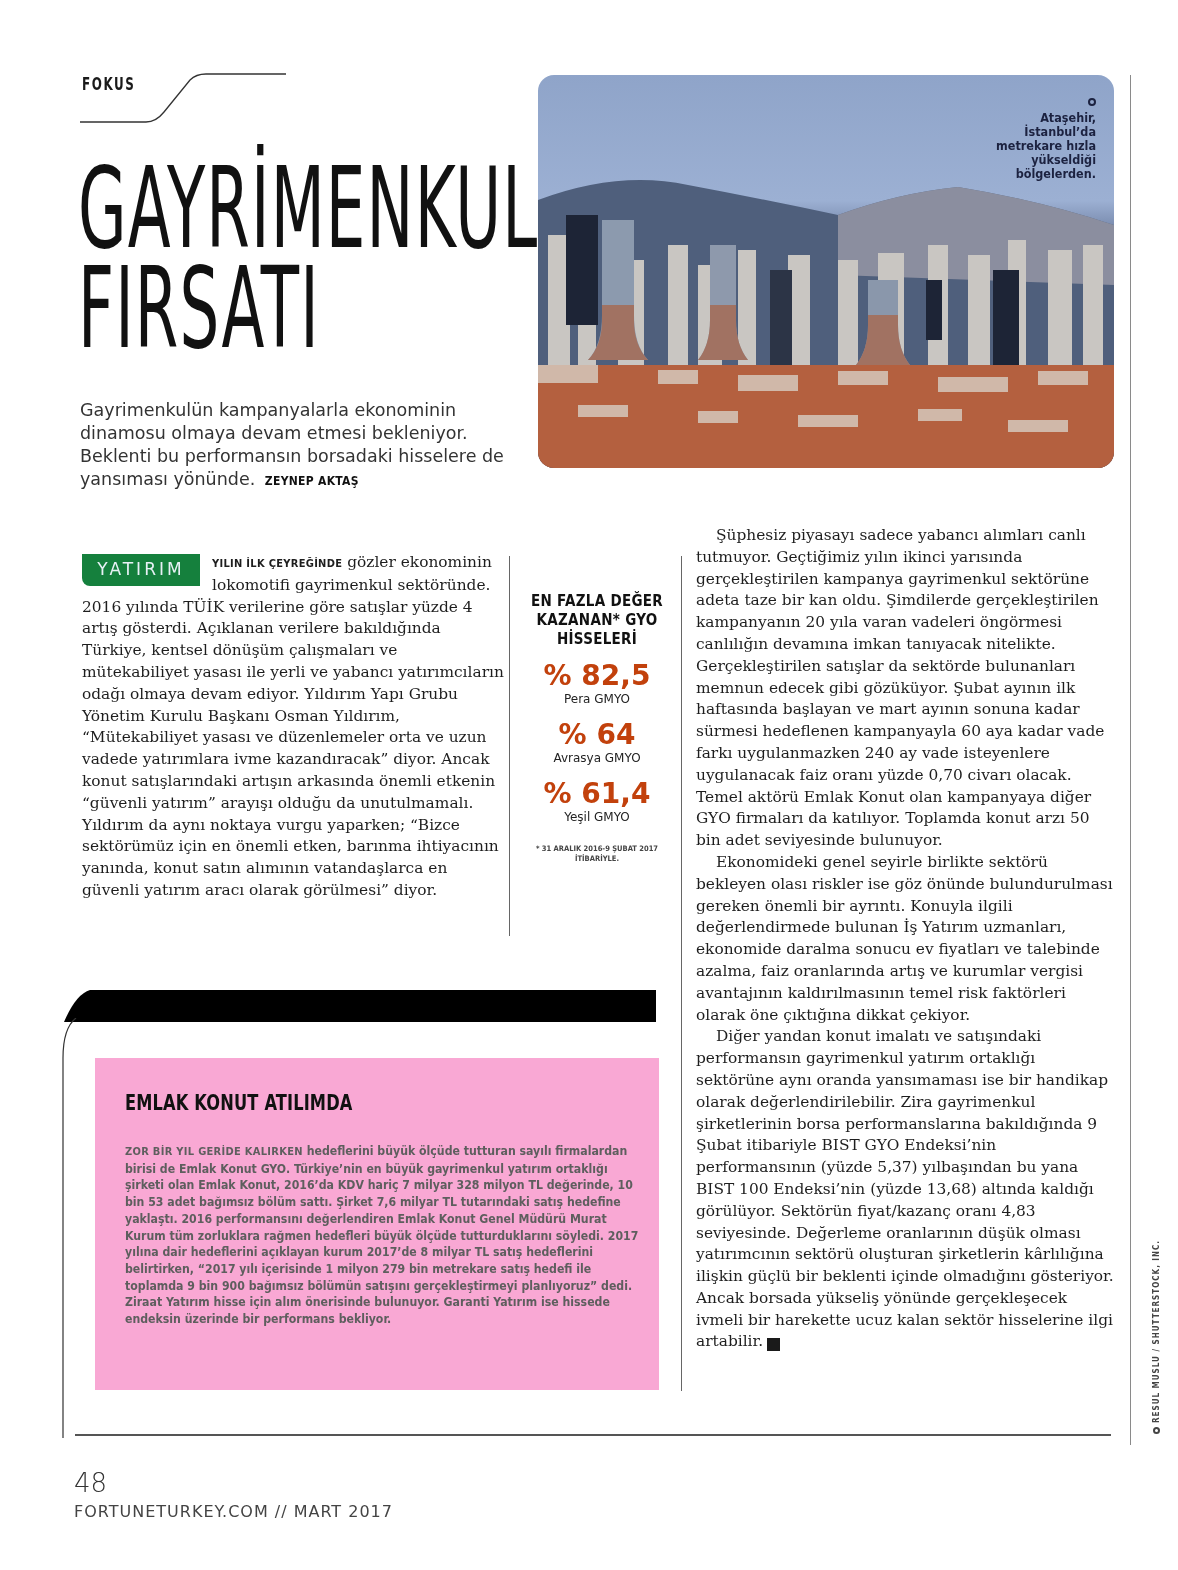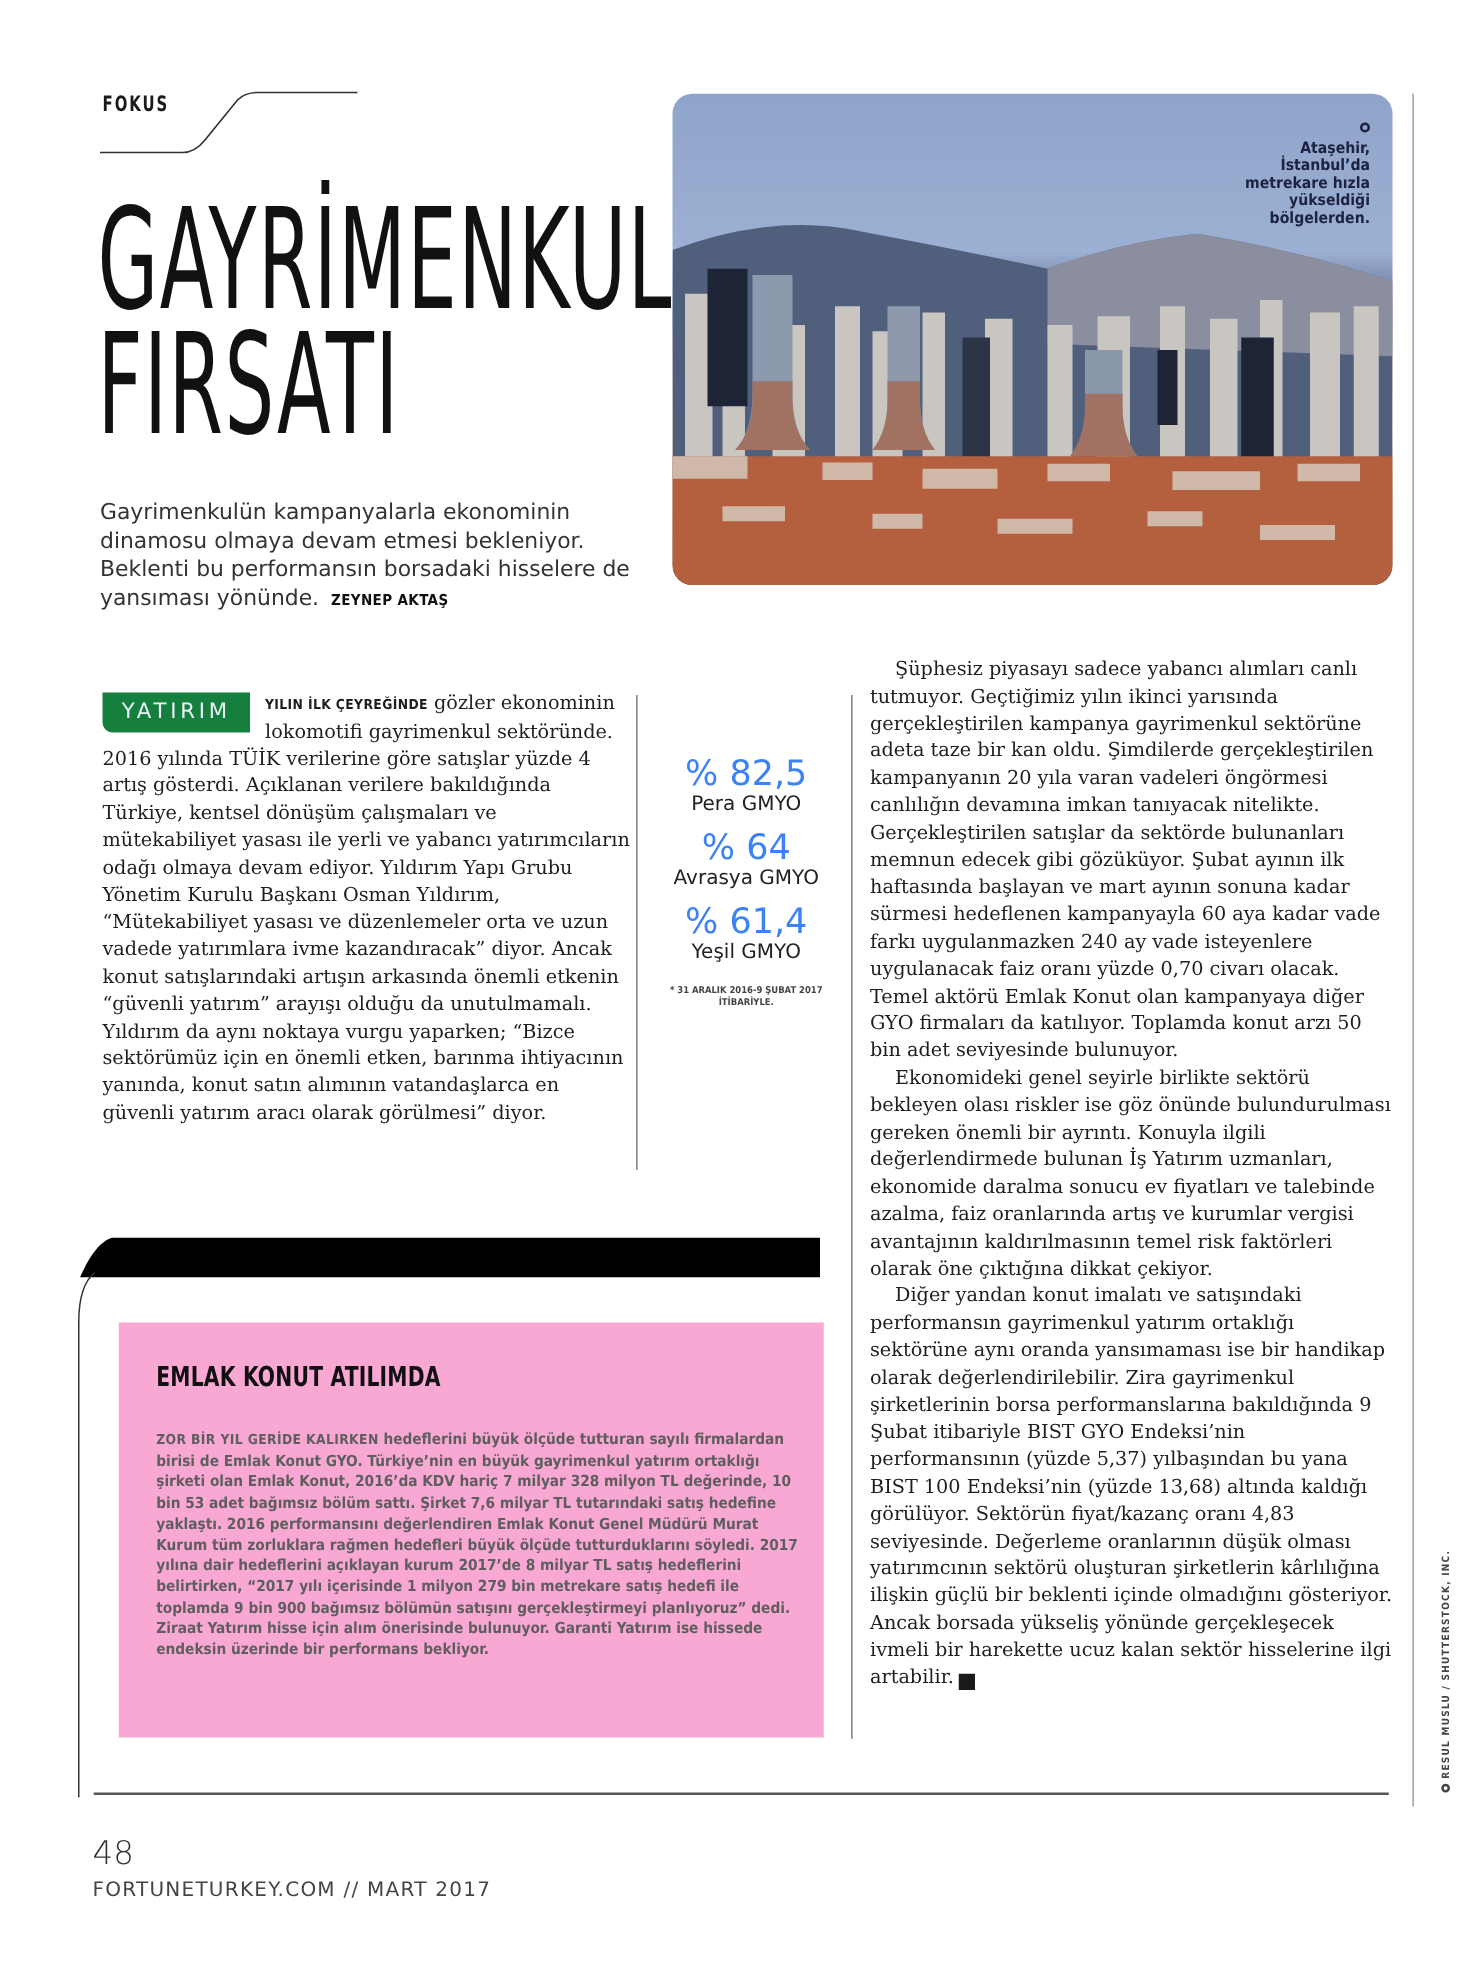--- a/index.html
+++ b/index.html
@@ -66,24 +66,24 @@
     }
     .col-divider-1 { position: absolute; left: 509px; top: 556px; width: 1px; height: 380px; background: #666; }
     .col-divider-2 { position: absolute; left: 681px; top: 556px; width: 1px; height: 835px; background: #666; }
 
     .sidebar-stats { position: absolute; left: 524px; top: 592px; width: 146px; text-align: center; }
     .sidebar-title {
       font-family: "DejaVu Sans Condensed", "DejaVu Sans", sans-serif; font-weight: bold;
       font-size: 15px; line-height: 19px; color: #111; letter-spacing: 0.3px;
     }
     .stat-value {
-      font-family: "DejaVu Sans", sans-serif; font-weight: 400; font-size: 28px; line-height: 30px;
-      color: #3b82f6; margin-top: 12px;
-    }
-    .stat-label { font-family: "DejaVu Sans", sans-serif; font-size: 16px; line-height: 17px; color: #222; }
+      font-family: "DejaVu Sans", sans-serif; font-weight: 700; font-size: 28px; line-height: 30px;
+      color: #c2410c; margin-top: 12px;
+    }
+    .stat-label { font-family: "DejaVu Sans", sans-serif; font-size: 12px; line-height: 17px; color: #222; }
     .stat-note {
       font-family: "DejaVu Sans Condensed", "DejaVu Sans", sans-serif; font-weight: bold;
       font-size: 7.5px; line-height: 10px; color: #444; margin-top: 18px;
     }
 
     .col-right {
       position: absolute; left: 696px; top: 525px; width: 420px;
       font-size: 15.4px; line-height: 21.8px; color: #1e1e1e;
     }
     .col-right p { text-indent: 20px; }
@@ -210,20 +210,21 @@
 </div>
 <div class="right-rule"></div>
 
 <div class="col-left">
   <span class="kicker-tag">YATIRIM</span>
   <span class="lead-in">YILIN İLK ÇEYREĞİNDE</span><span> gözler ekonominin lokomotifi gayrimenkul sektöründe. 2016 yılında TÜİK verilerine göre satışlar yüzde 4 artış gösterdi. Açıklanan verilere bakıldığında Türkiye, kentsel dönüşüm çalışmaları ve mütekabiliyet yasası ile yerli ve yabancı yatırımcıların odağı olmaya devam ediyor. Yıldırım Yapı Grubu Yönetim Kurulu Başkanı Osman Yıldırım, “Mütekabiliyet yasası ve düzenlemeler orta ve uzun vadede yatırımlara ivme kazandıracak” diyor. Ancak konut satışlarındaki artışın arkasında önemli etkenin “güvenli yatırım” arayışı olduğu da unutulmamalı. Yıldırım da aynı noktaya vurgu yaparken; “Bizce sektörümüz için en önemli etken, barınma ihtiyacının yanında, konut satın alımının vatandaşlarca en güvenli yatırım aracı olarak görülmesi” diyor.</span>
 </div>
 <div class="col-divider-1"></div>
 
 <div class="sidebar-stats">
+  <div class="sidebar-title">EN FAZLA DEĞER KAZANAN* GYO HİSSELERİ</div>
   <div>
     <div class="stat-value">% 82,5</div>
     <div class="stat-label">Pera GMYO</div>
   </div>
   <div>
     <div class="stat-value">% 64</div>
     <div class="stat-label">Avrasya GMYO</div>
   </div>
   <div>
     <div class="stat-value">% 61,4</div>

